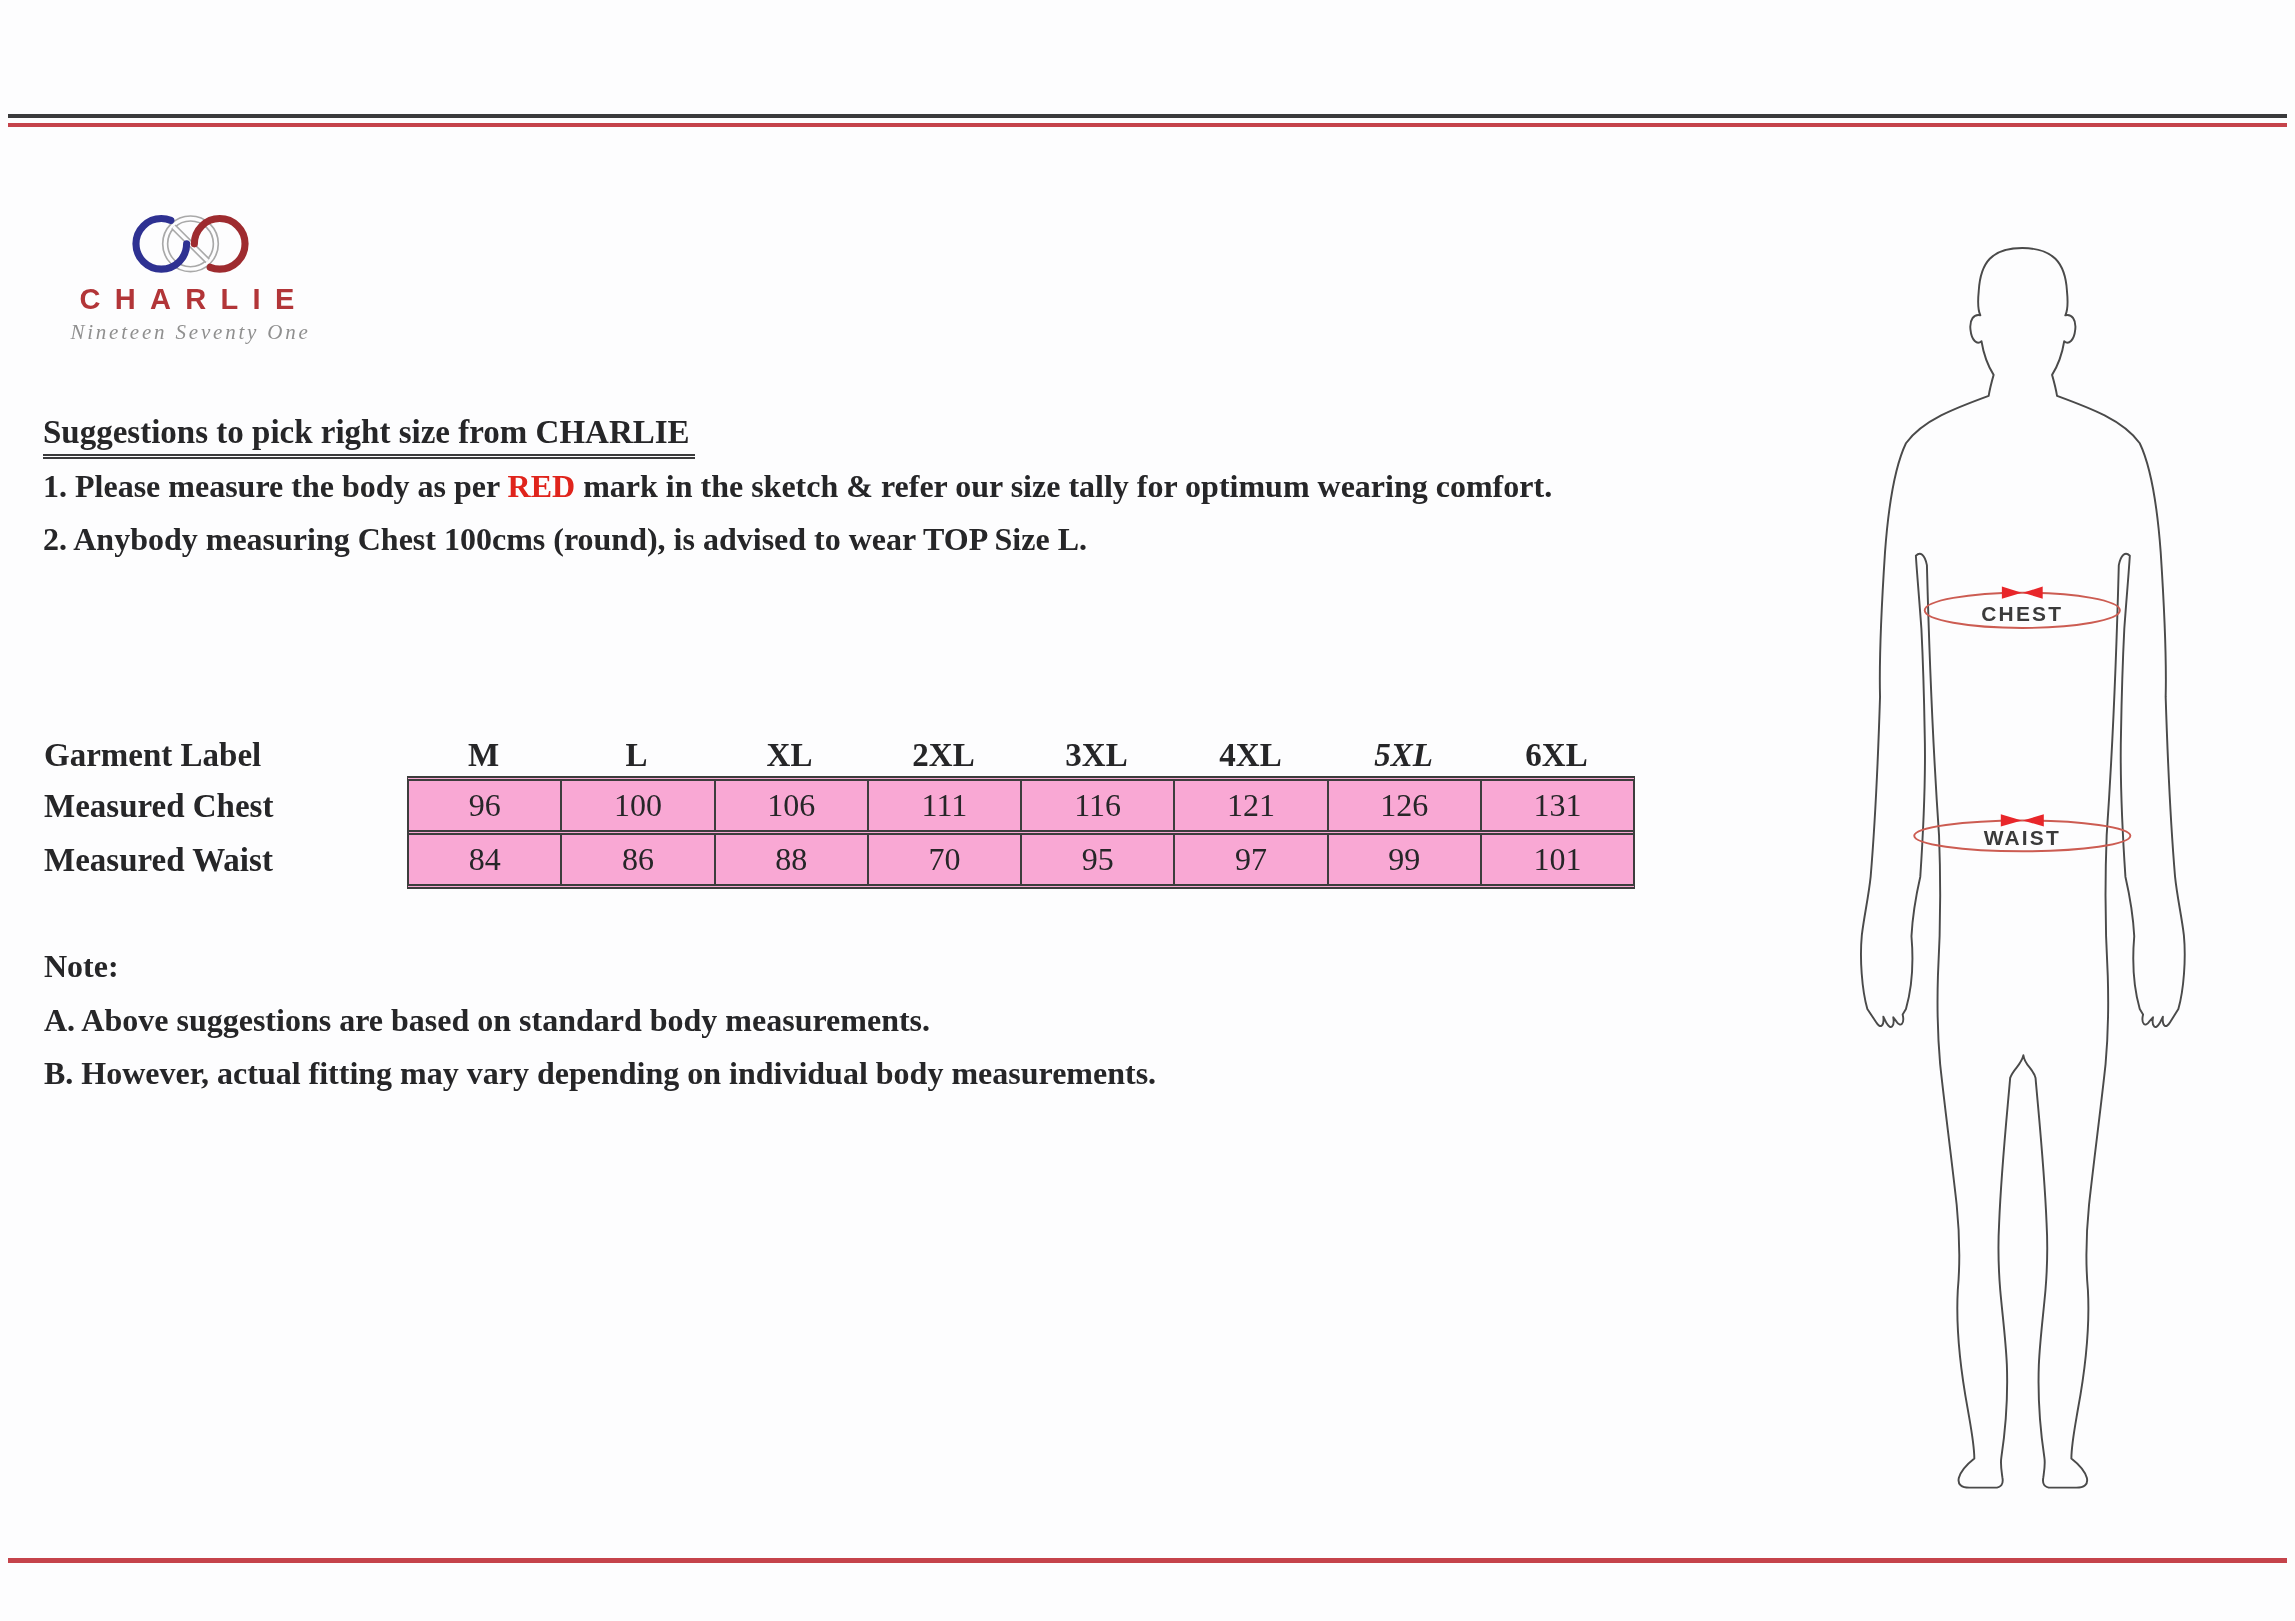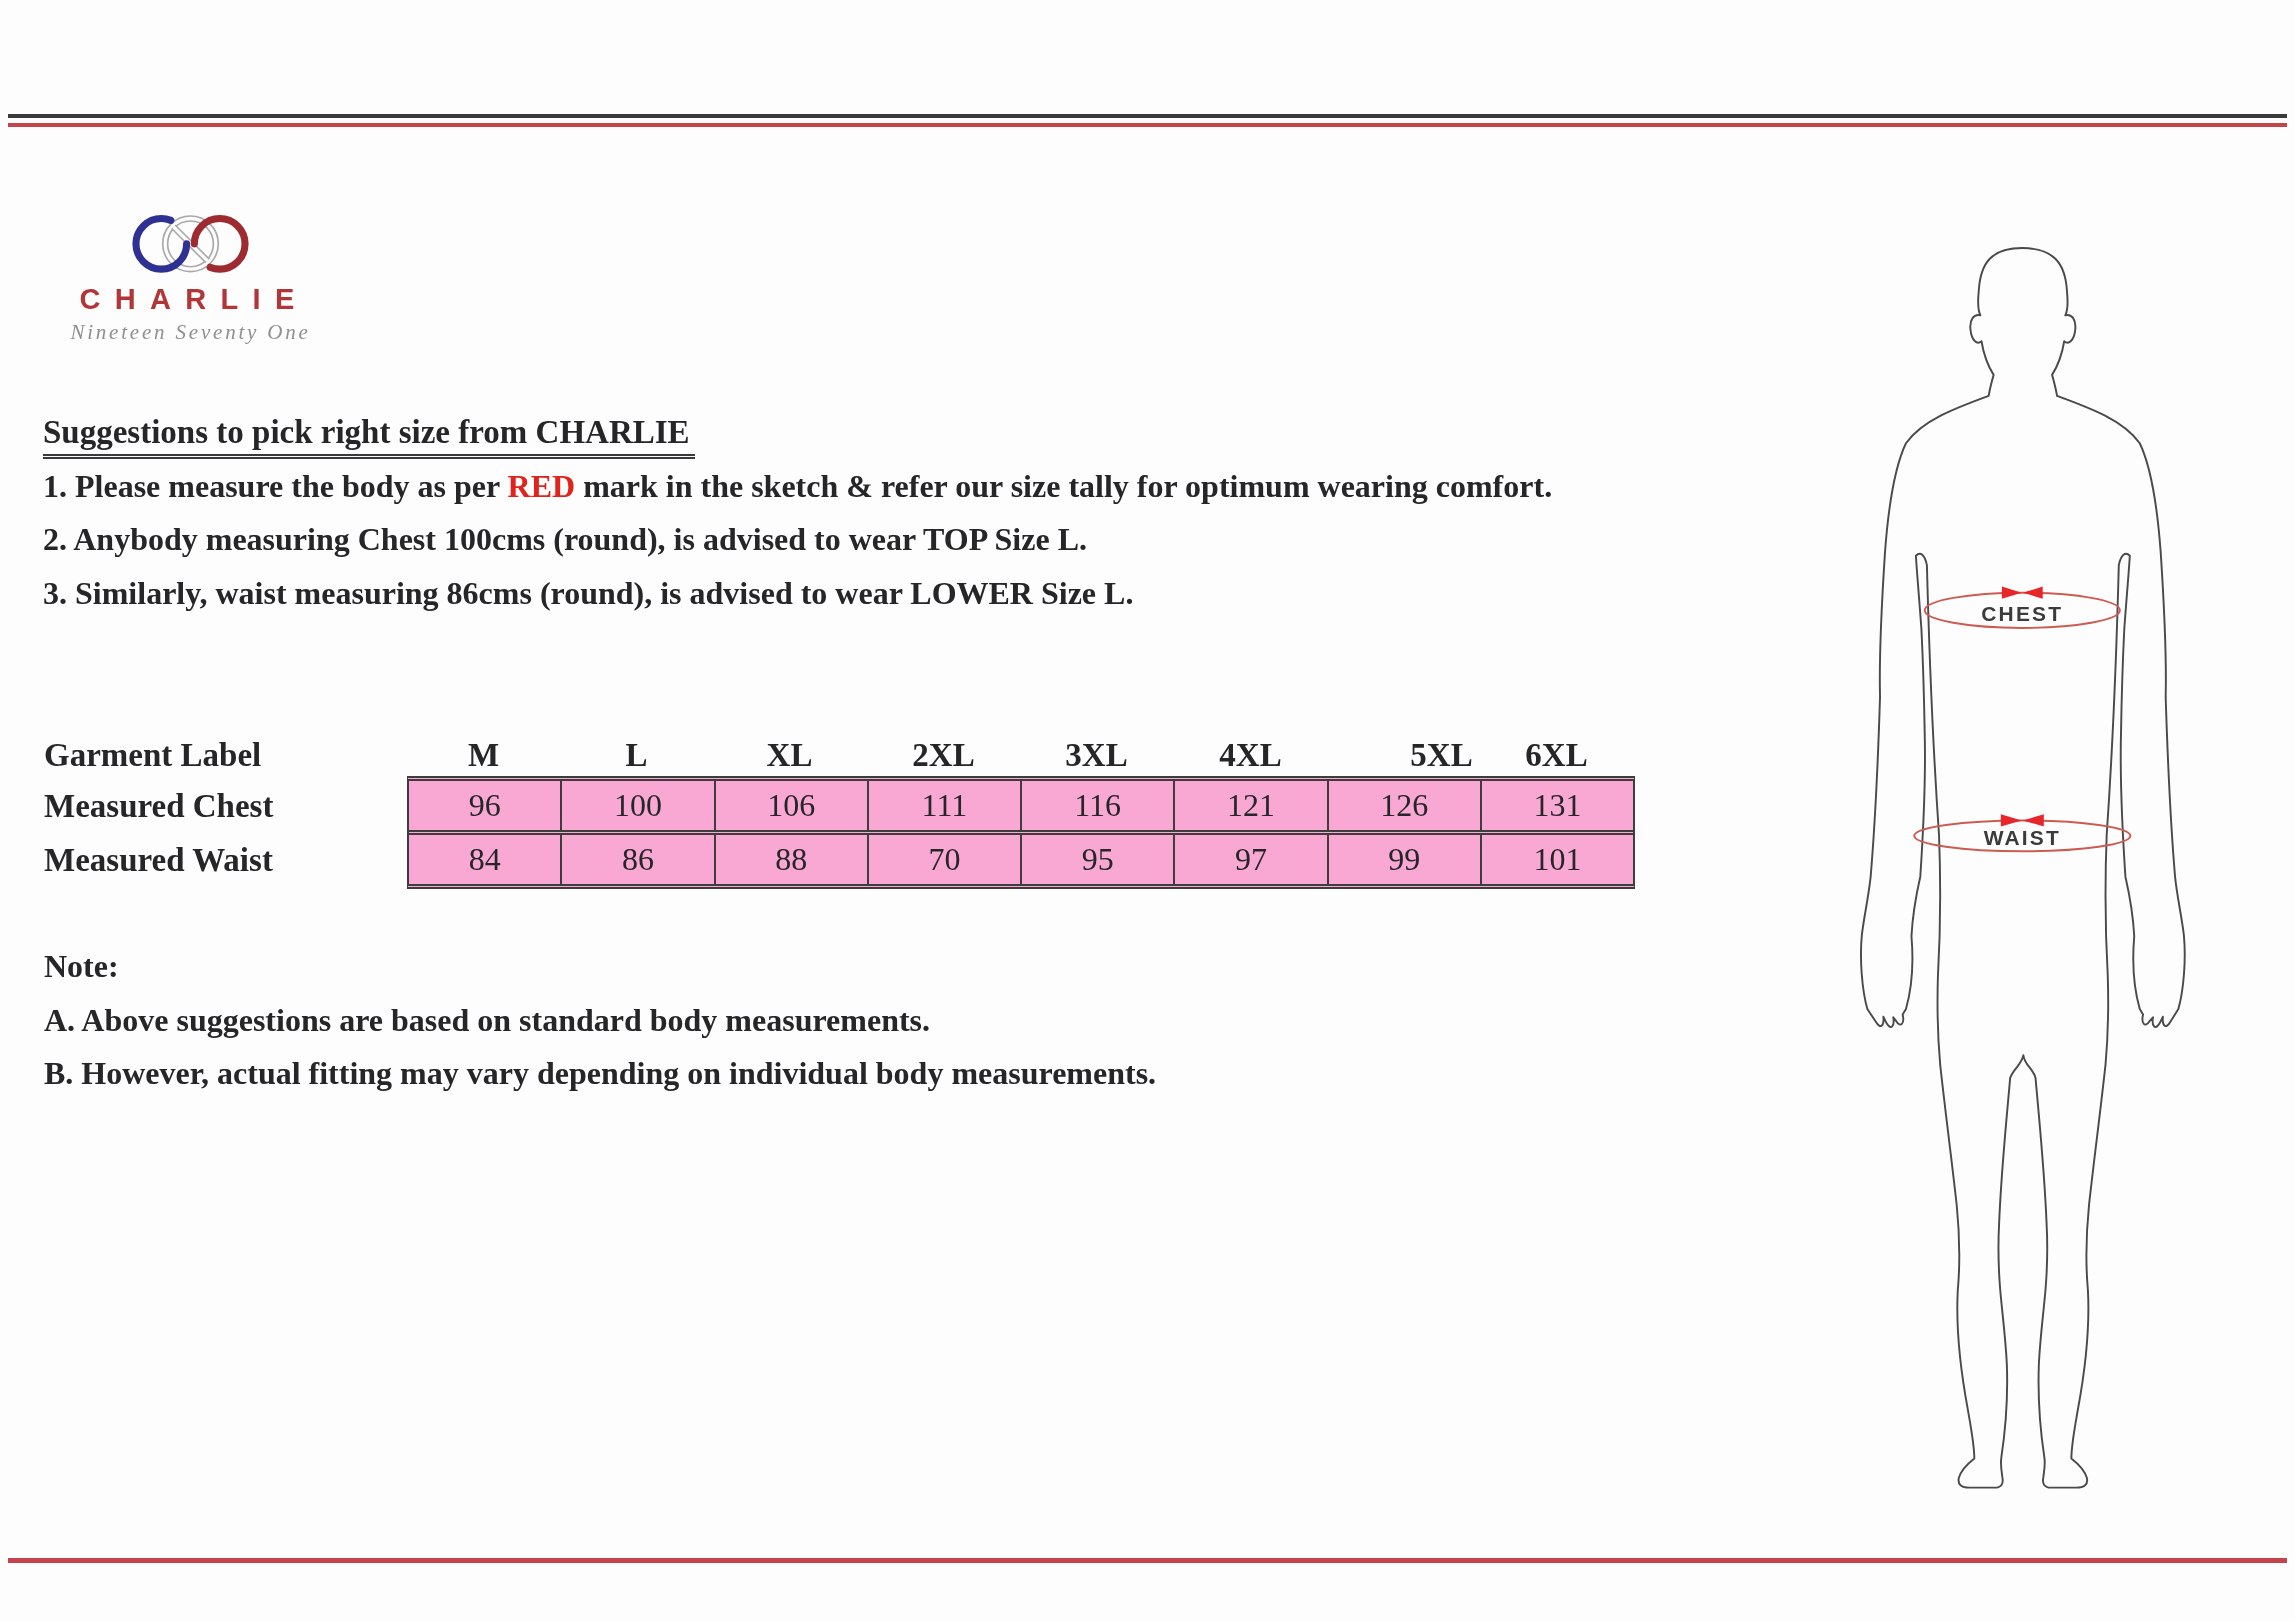--- a/index.html
+++ b/index.html
@@ -65,21 +65,21 @@
     font-size:33px;font-weight:bold;white-space:nowrap;
   }
   .t-garment{top:737px;}
   .t-chest{top:788px;}
   .t-waist{top:842px;}
   .t-col{
     position:absolute;top:737px;width:153px;
     text-align:center;font-size:33px;font-weight:bold;
   }
   .c0{left:407px;}.c1{left:560px;}.c2{left:713px;}.c3{left:867px;}
-  .c4{left:1020px;}.c5{left:1174px;}.c6{left:1365px;}.c7{left:1480px;}
+  .c4{left:1020px;}.c5{left:1174px;}.c6{left:1327px;font-style:italic;}.c7{left:1480px;}
   .grid{
     position:absolute;left:407px;top:776px;width:1228px;
     box-sizing:border-box;
     border:2.2px solid #3d3d3d;
     border-top:5px double #3d3d3d;
     border-bottom:5px double #3d3d3d;
     background:#f9a8d4;
   }
   .grid-row{display:flex;}
   .grid-row.r1{border-bottom:5px double #3d3d3d;}
@@ -126,21 +126,20 @@
     <circle cx="62" cy="56" r="46" fill="none" stroke="#2e3192" stroke-width="13" stroke-dasharray="233 56" stroke-linecap="round"></circle>
 
     <circle cx="168" cy="56" r="46" fill="none" stroke="#9e2b2f" stroke-width="13" stroke-dasharray="233 56" stroke-linecap="round" transform="rotate(180 168 56)"></circle>
   </svg>
   <div class="brand-name">CHARLIE</div>
   <div class="brand-tagline">Nineteen Seventy One</div>
 
   <div class="sugg-heading">Suggestions to pick right size from CHARLIE</div>
   <div class="sugg-item i1"><span>1. Please measure the body as per </span><span class="red-word">RED</span><span> mark in the sketch &amp; refer our size tally for optimum wearing comfort.</span></div>
   <div class="sugg-item i2">2. Anybody measuring Chest 100cms (round), is advised to wear TOP Size L.</div>
-  <div class="sugg-item i3">3. Similarly, waist measuring 86cms (round), is advised to wear LOWER Size L.</div>
 
   <div class="t-rowlabel t-garment">Garment Label</div>
   <div class="t-col c0">M</div>
   <div class="t-col c1">L</div>
   <div class="t-col c2">XL</div>
   <div class="t-col c3">2XL</div>
   <div class="t-col c4">3XL</div>
   <div class="t-col c5">4XL</div>
   <div class="t-col c6">5XL</div>
   <div class="t-col c7">6XL</div>

